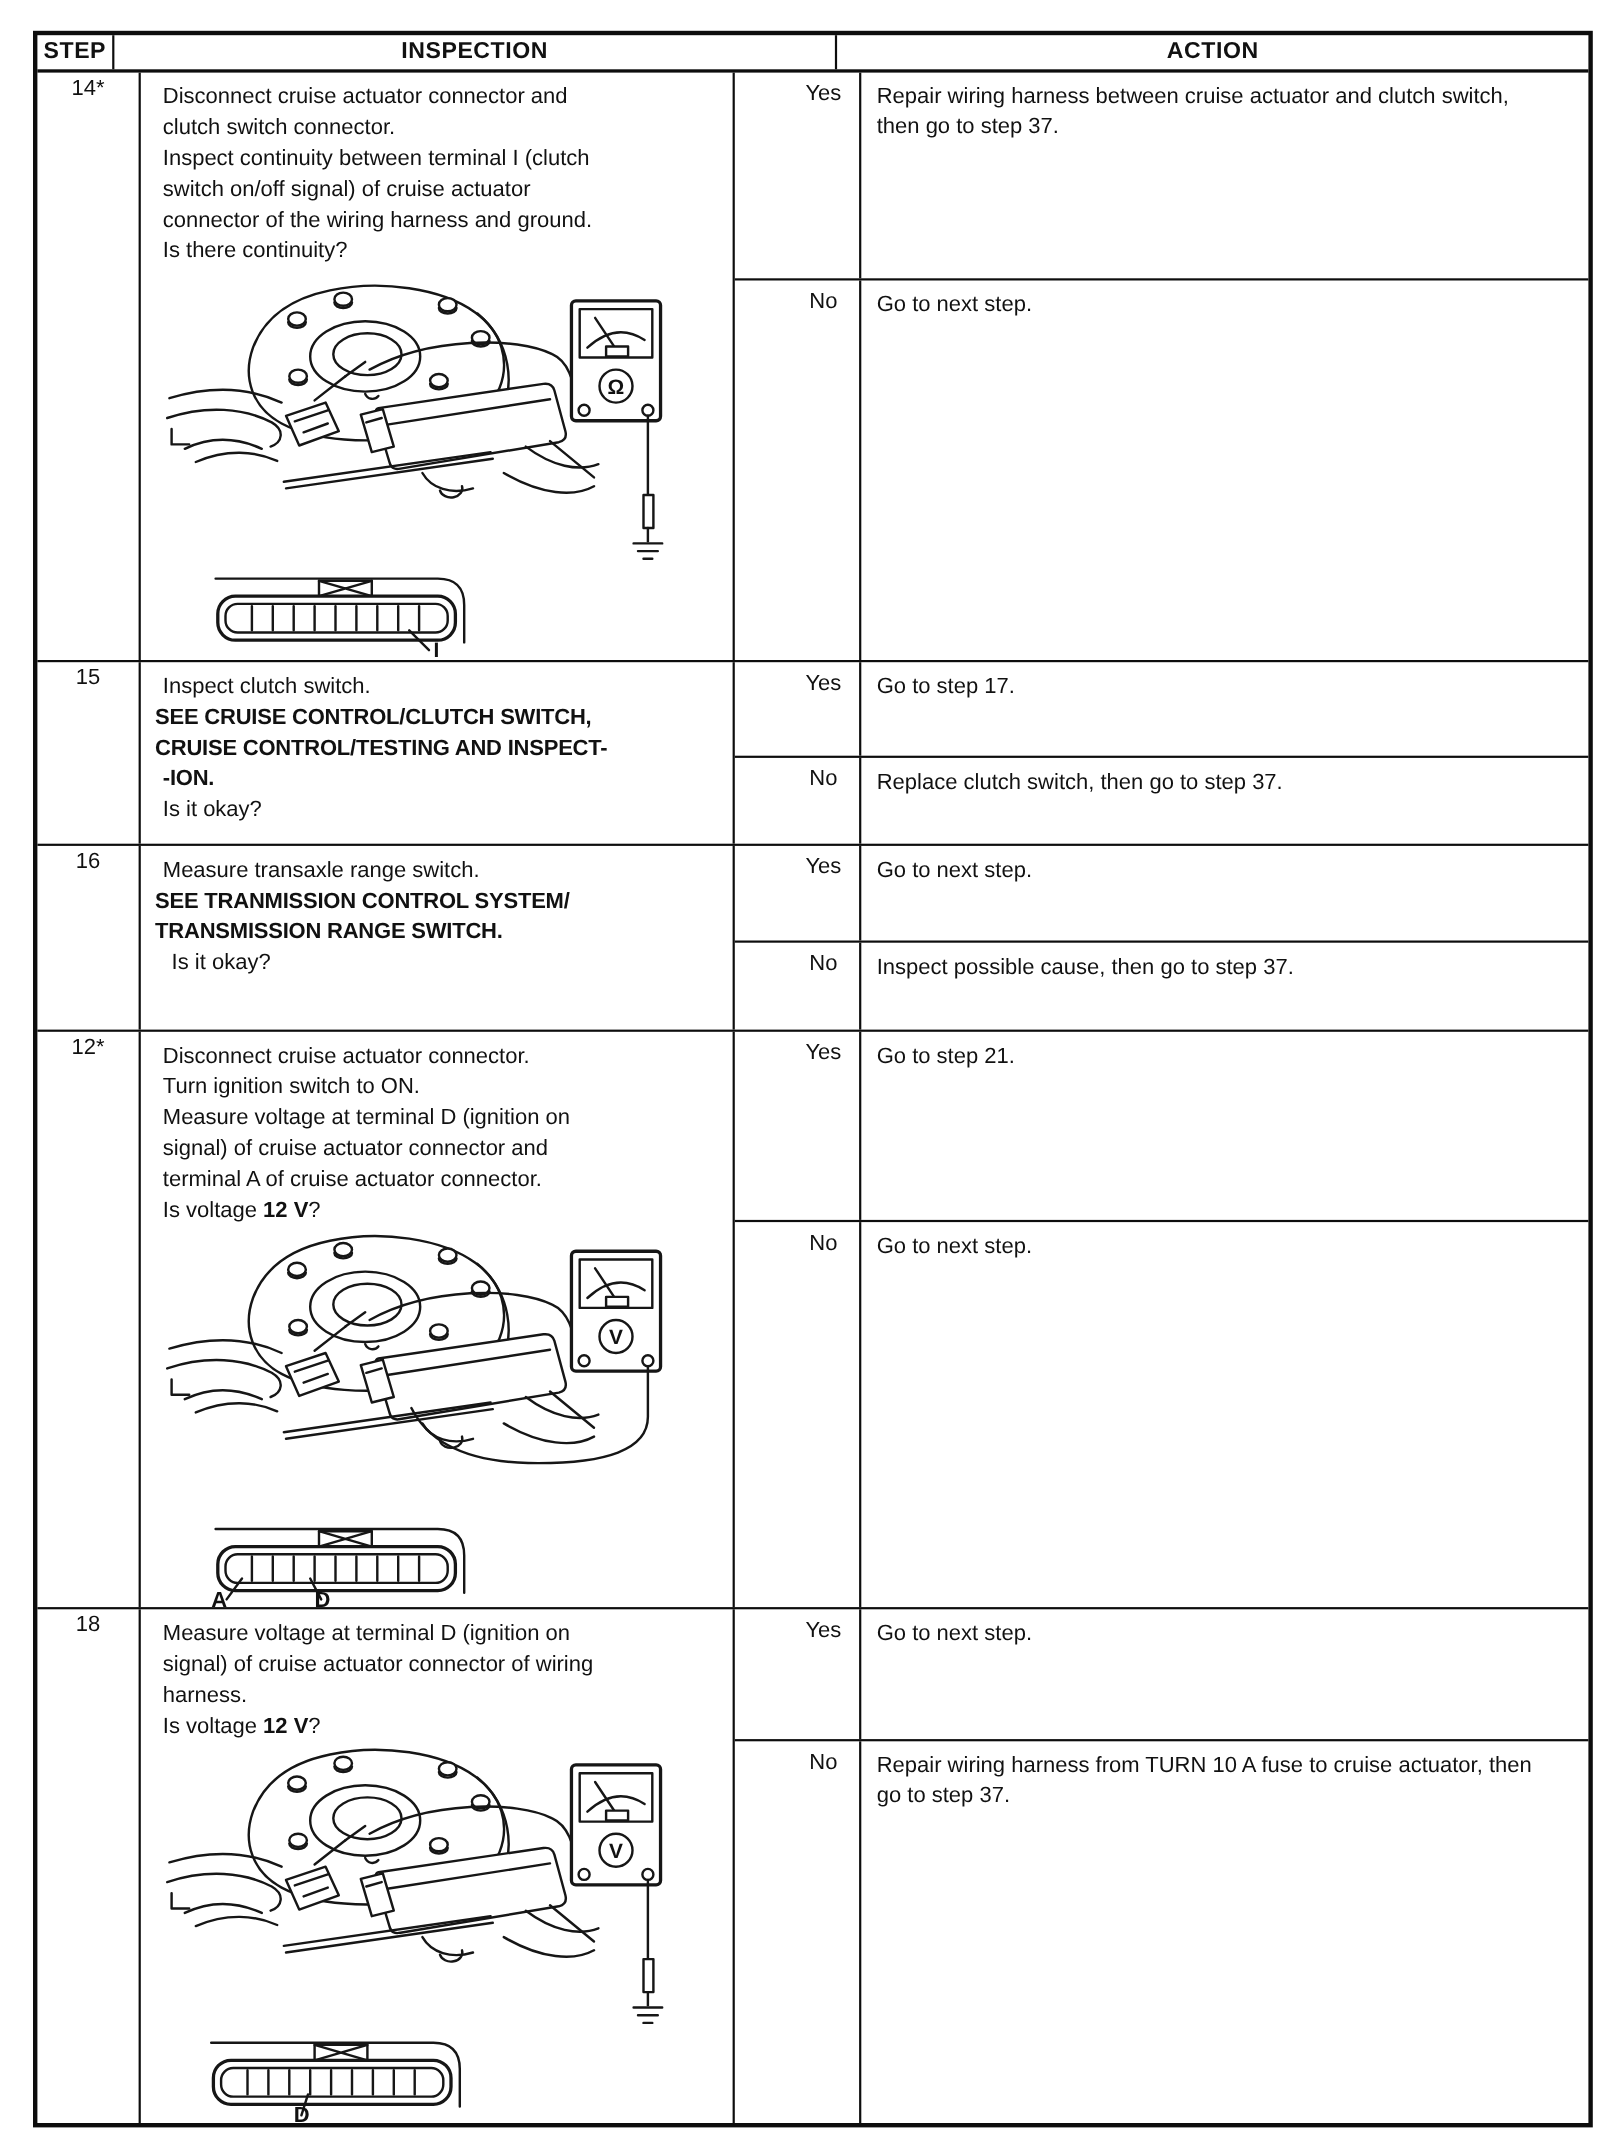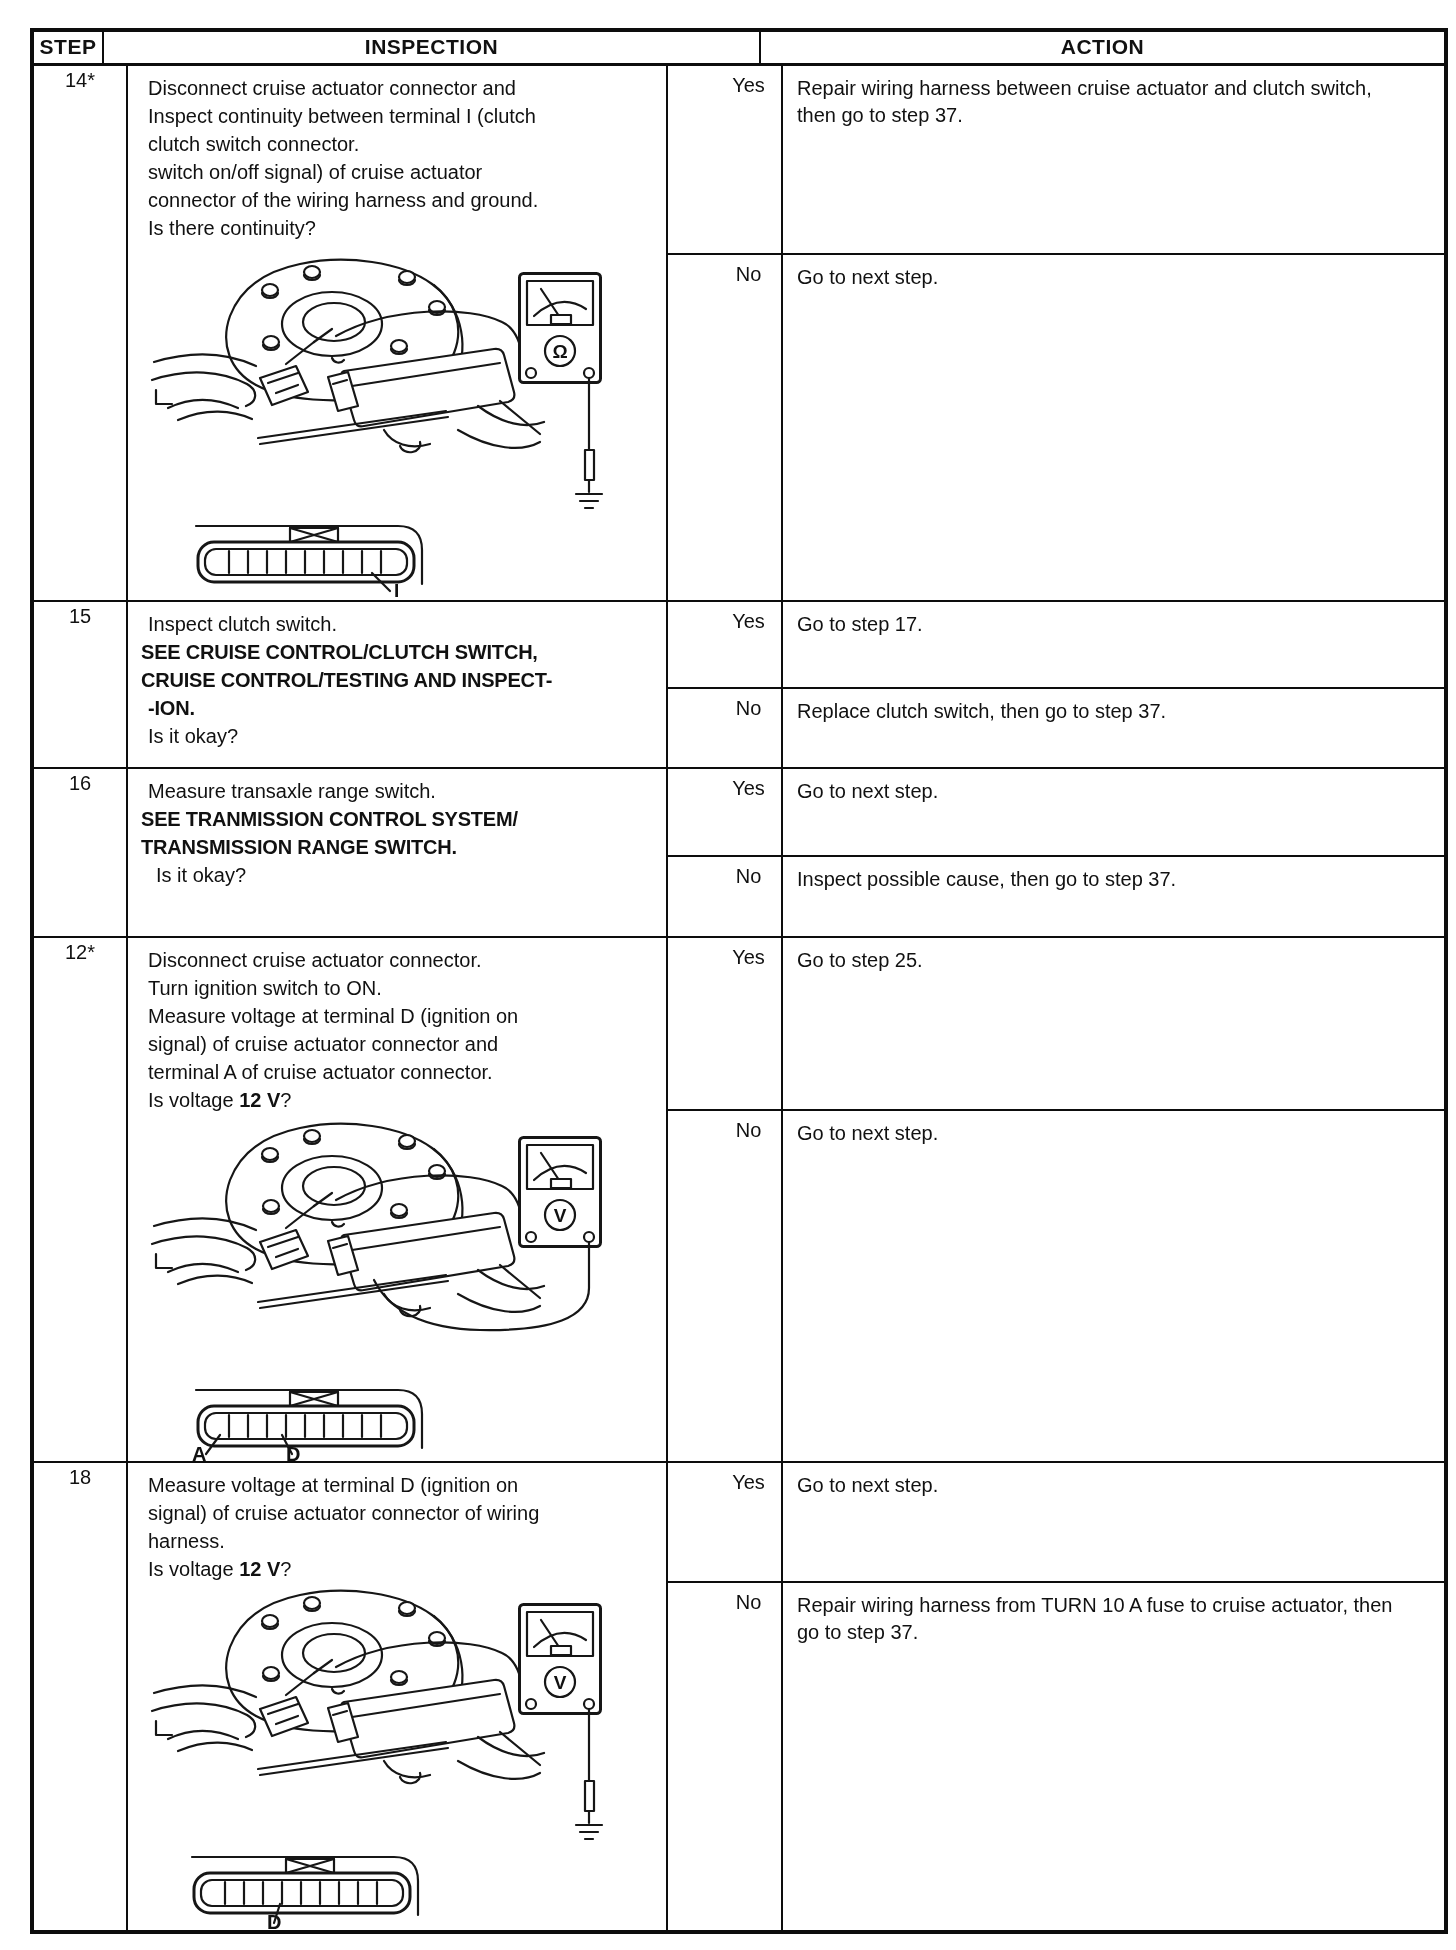--- a/index.html
+++ b/index.html
@@ -124,22 +124,22 @@
   <div class="hrow">
     <div class="hcell h-step">STEP</div>
     <div class="hcell h-insp">INSPECTION</div>
     <div class="hcell h-act">ACTION</div>
   </div>
 
   <div class="trow r14">
     <div class="c-step">14*</div>
     <div class="c-insp">
       <div>Disconnect cruise actuator connector and</div>
+      <div>clutch switch connector.</div>
       <div>Inspect continuity between terminal I (clutch</div>
-      <div>clutch switch connector.</div>
       <div>switch on/off signal) of cruise actuator</div>
       <div>connector of the wiring harness and ground.</div>
       <div>Is there continuity?</div>
       <svg class="illus" width="470" height="345" viewBox="0 0 470 345">
         <use href="#sc"></use>
         <path class="ln" d="M 186,82 C 240,52 320,52 352,68 C 370,76 372,100 376,116"></path>
         <g transform="translate(368,18)">
             <use href="#mt"></use>
           </g>
         <text class="svgtxt" x="410" y="104" font-size="19" text-anchor="middle">Ω</text>
@@ -244,21 +244,21 @@
         <path class="ln" d="M 70,317 L 56,336"></path>
         <text class="svgtxt" x="42" y="343" font-size="20">A</text>
         <path class="ln" d="M 132,317 L 142,336"></path>
         <text class="svgtxt" x="136" y="343" font-size="20">D</text>
       </svg>
     </div>
     <div class="acts">
       <div class="sub yes">
         <div class="yn">Yes</div>
         <div class="act">
-            <p>Go to step 25.</p>
+            <p>Go to step 21.</p>
           </div>
       </div>
       <div class="sub no">
         <div class="yn">No</div>
         <div class="act">
             <p>Go to next step.</p>
           </div>
       </div>
     </div>
   </div>

